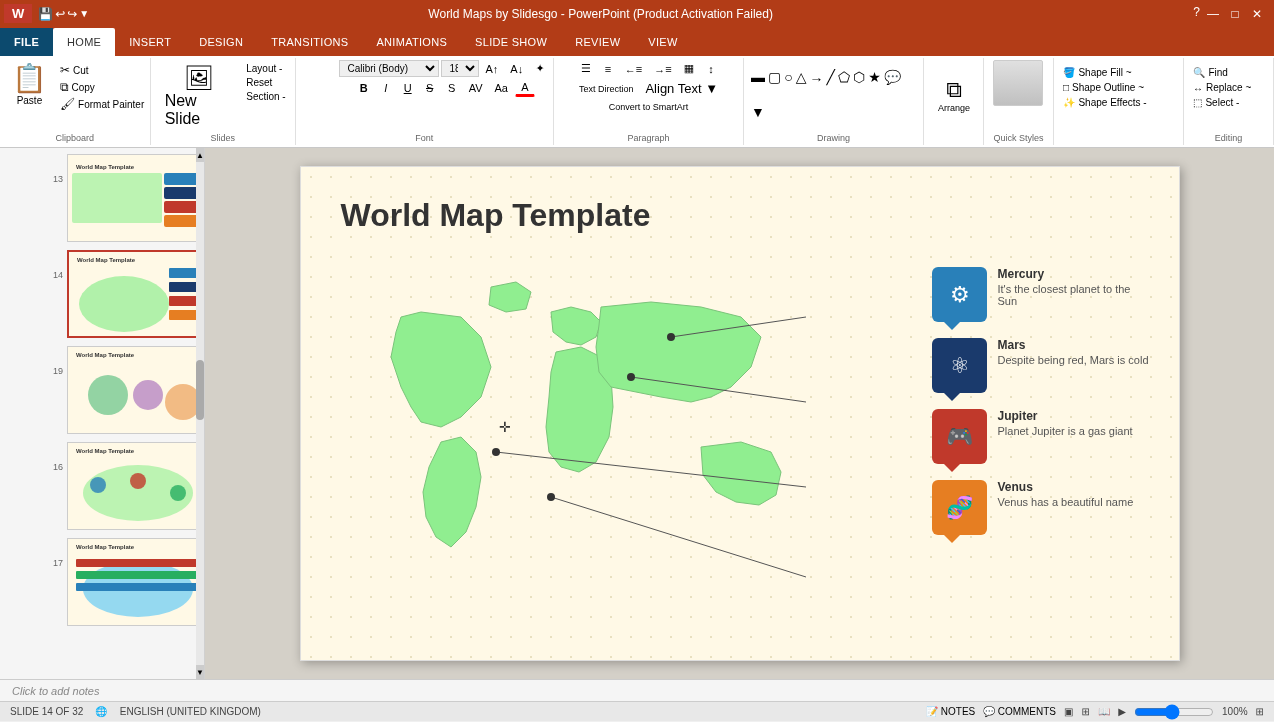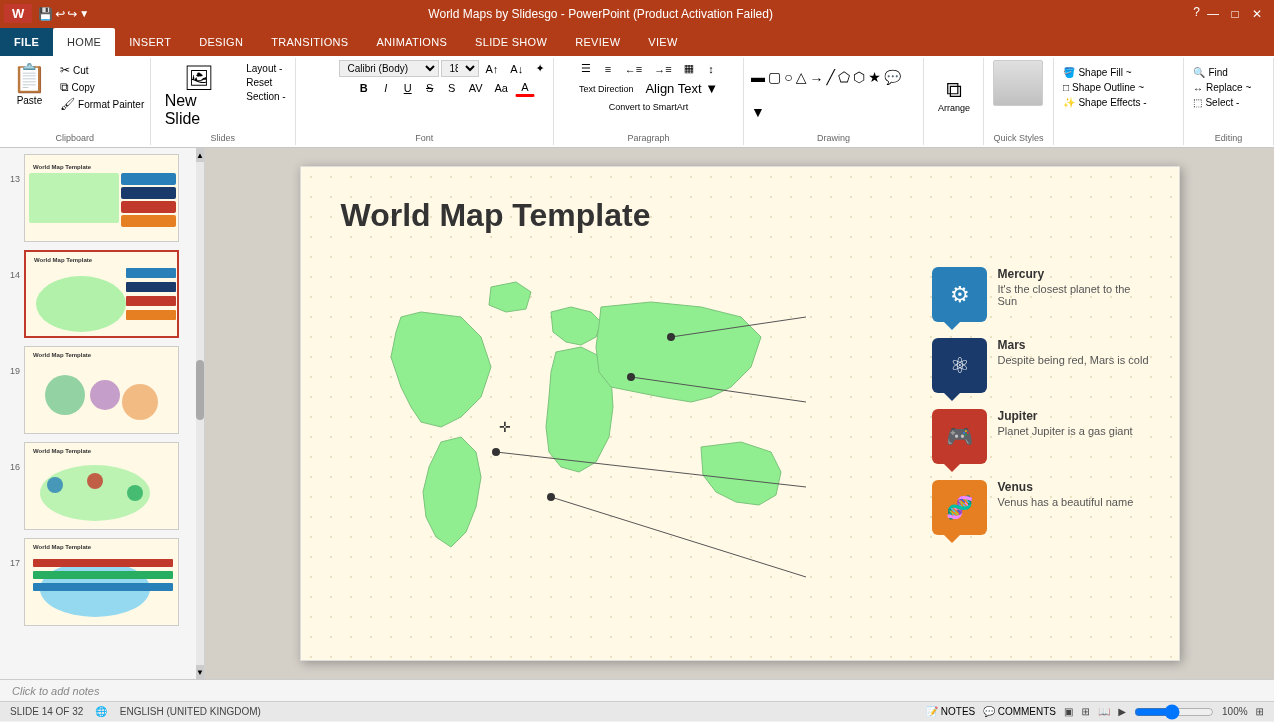--- a/index.html
+++ b/index.html
@@ -176,20 +176,21 @@
       flex-direction: column;
       gap: 4px;
       position: relative;
     }
     .slide-thumb {
       display: flex;
       align-items: flex-start;
       gap: 4px;
       cursor: pointer;
       padding: 2px;
+      margin-left: 43px;
     }
     .slide-num {
       font-size: 9px;
       color: #666;
       min-width: 14px;
       text-align: right;
       margin-top: 20px;
     }
     .slide-img {
       width: 155px;

